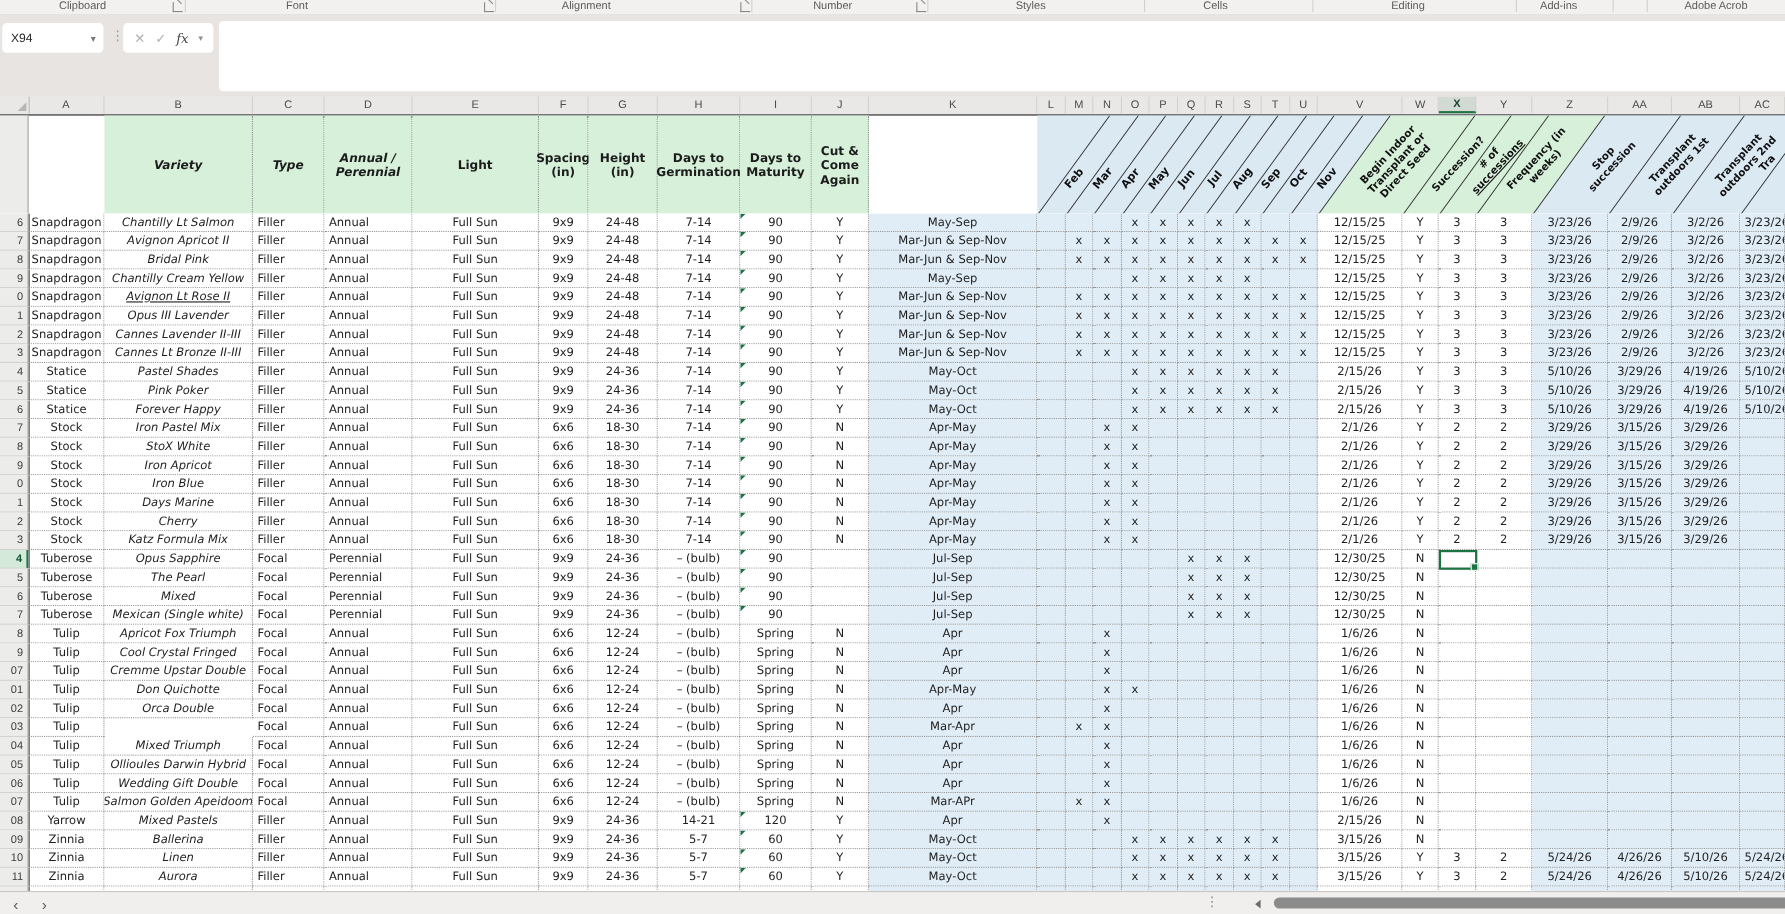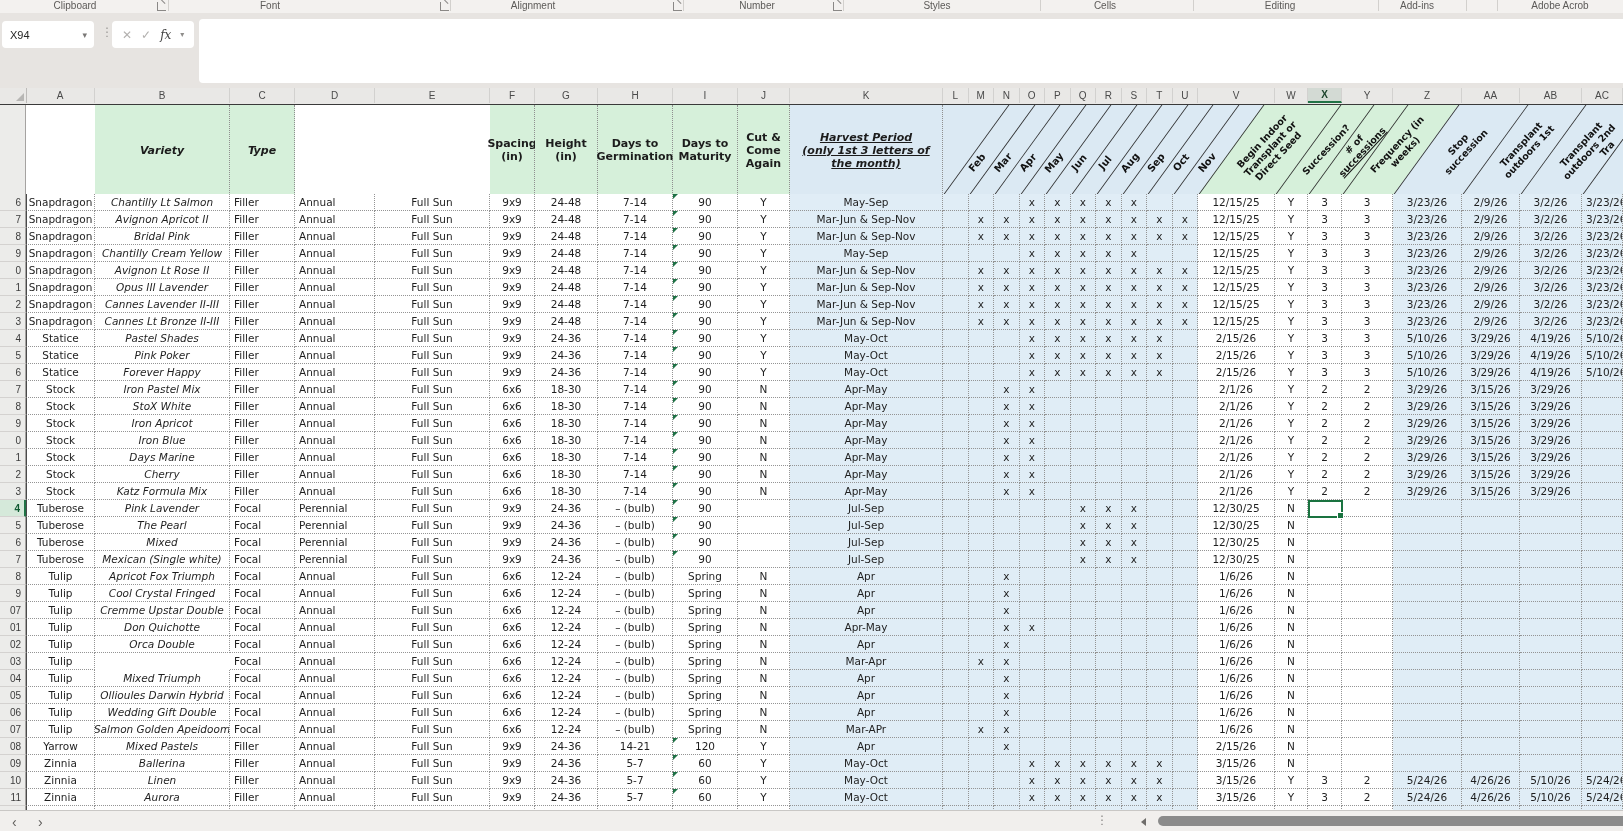--- a/index.html
+++ b/index.html
@@ -225,30 +225,27 @@
             </div>
             <div class="rlab" style="left: 418px; top: 32px; width: 80px;">Frequency (in weeks)</div>
             <div class="rlab" style="left: 486px; top: 32px; width: 66px;">Stop succession</div>
             <div class="rlab" style="left: 546px; top: 32px; width: 72px;">Transplant outdoors 1st</div>
             <div class="rlab" style="left: 606px; top: 32px; width: 72px;">Transplant outdoors 2nd</div>
             <div class="rlab" style="left: 634px; top: 38px; width: 60px;">Tra</div>
           </div>
       </div>
         <div class="hc it" style="left: 95px; width: 135px;">Variety</div>
         <div class="hc it" style="left: 230px; width: 65px;">Type</div>
+        <div class="hc it" style="left: 295px; width: 80px;">Annual / Perennial</div>
+        <div class="hc" style="left: 375px; width: 115px;">Light</div>
         <div class="hc" style="left: 490px; width: 45px;">Spacing (in)</div>
         <div class="hc" style="left: 535px; width: 63px;">Height (in)</div>
         <div class="hc" style="left: 598px; width: 75px;">Days to Germination</div>
         <div class="hc" style="left: 673px; width: 65px;">Days to Maturity</div>
         <div class="hc" style="left: 738px; width: 52px;">Cut &amp; Come Again</div>
-        <div class="hc it" id="hk" style="left: 790px; width: 153px;">
-          <div>Harvest Period</div>
-          <div>(only 1st 3 letters of</div>
-          <div>the month)</div>
-        </div>
       </div>
     <div id="rows">
         <div class="row" style="top: 0px;">
           <div class="rh" style="width: 26px;">6</div>
           <div class="c edge" style="width: 69px;">Snapdragon</div>
           <div class="c it" style="width: 135px;">Chantilly Lt Salmon</div>
           <div class="c lft" style="width: 65px;">Filler</div>
           <div class="c lft" style="width: 80px;">Annual</div>
           <div class="c" style="width: 115px;">Full Sun</div>
           <div class="c" style="width: 45px;">9x9</div>
@@ -368,21 +365,21 @@
           <div class="c" style="width: 34px;">3</div>
           <div class="c" style="width: 51px;">3</div>
           <div class="c blue" style="width: 69px;">3/23/26</div>
           <div class="c blue" style="width: 58px;">2/9/26</div>
           <div class="c blue" style="width: 62px;">3/2/26</div>
           <div class="c blue lft" style="width: 41px;">3/23/26</div>
         </div>
         <div class="row" style="top: 68px;">
           <div class="rh" style="width: 26px;">0</div>
           <div class="c edge" style="width: 69px;">Snapdragon</div>
-          <div class="c it" style="width: 135px;">Avignon Lt Rose II</div>
+          <div class="c it" style="width: 135px; text-decoration: underline;">Avignon Lt Rose II</div>
           <div class="c lft" style="width: 65px;">Filler</div>
           <div class="c lft" style="width: 80px;">Annual</div>
           <div class="c" style="width: 115px;">Full Sun</div>
           <div class="c" style="width: 45px;">9x9</div>
           <div class="c" style="width: 63px;">24-48</div>
           <div class="c" style="width: 75px;">7-14</div>
           <div class="c" style="width: 65px;">90<div class="tri"></div></div>
           <div class="c" style="width: 52px;">Y</div>
           <div class="c blue" style="width: 153px;">Mar-Jun &amp; Sep-Nov</div>
           <div class="c blue" style="width: 25.5px;"></div>
@@ -816,21 +813,21 @@
           <div class="c" style="width: 34px;">2</div>
           <div class="c" style="width: 51px;">2</div>
           <div class="c blue" style="width: 69px;">3/29/26</div>
           <div class="c blue" style="width: 58px;">3/15/26</div>
           <div class="c blue" style="width: 62px;">3/29/26</div>
           <div class="c blue lft" style="width: 41px;"></div>
         </div>
         <div class="row" style="top: 306px;">
           <div class="rh rsel" style="width: 26px;">4</div>
           <div class="c edge" style="width: 69px;">Tuberose</div>
-          <div class="c it" style="width: 135px;">Pink Lavender</div>
+          <div class="c it" style="width: 135px;">Opus Sapphire</div>
           <div class="c lft" style="width: 65px;">Focal</div>
           <div class="c lft" style="width: 80px;">Perennial</div>
           <div class="c" style="width: 115px;">Full Sun</div>
           <div class="c" style="width: 45px;">9x9</div>
           <div class="c" style="width: 63px;">24-36</div>
           <div class="c" style="width: 75px;">– (bulb)</div>
           <div class="c" style="width: 65px;">90<div class="tri"></div></div>
           <div class="c" style="width: 52px;"></div>
           <div class="c blue" style="width: 153px;">Jul-Sep</div>
           <div class="c blue" style="width: 25.5px;"></div>

